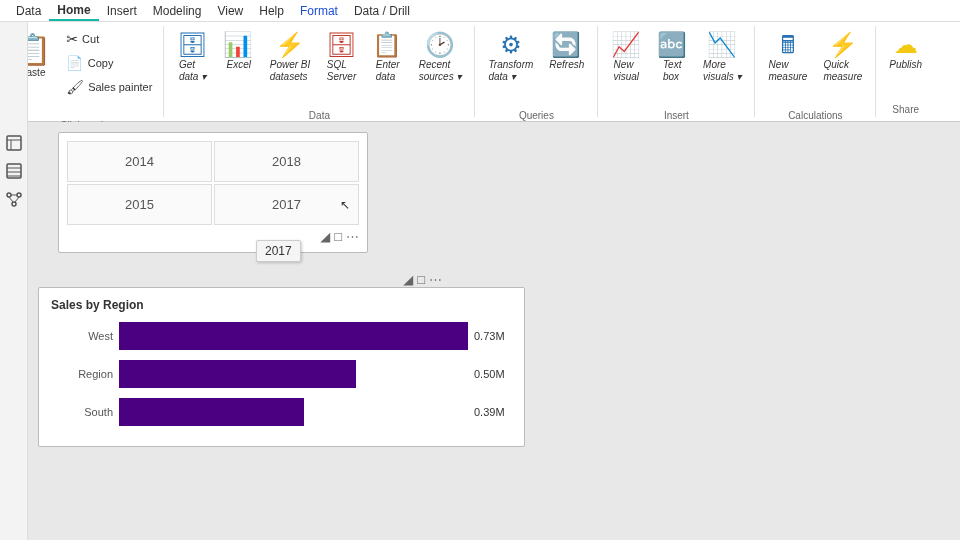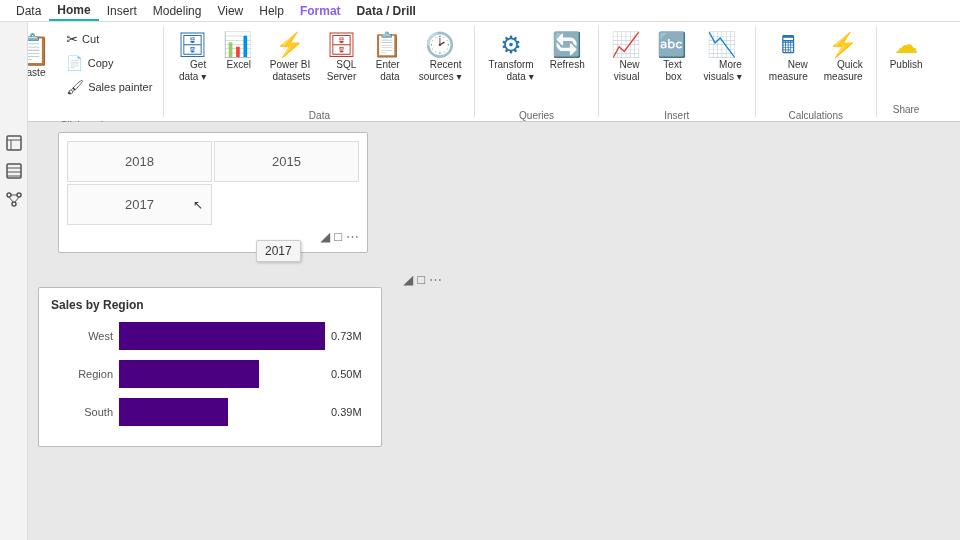--- a/index.html
+++ b/index.html
@@ -25,21 +25,21 @@
     .ribbon-group-content { display: flex; align-items: flex-start; flex: 1; gap: 2px; }
     .ribbon-group-label {
       font-size: 10px; color: #666; padding-top: 2px; text-align: center; white-space: nowrap; margin-top: 20px;
     }
     .ribbon-btn {
       display: flex; flex-direction: column; align-items: center; justify-content: flex-start;
       padding: 4px 6px; cursor: pointer; border-radius: 3px; min-width: 40px;
       border: 1px solid transparent; background: none; font-size: 10px; color: #333;
     }
     .ribbon-btn .icon { font-size: 22px; margin-bottom: 2px; line-height: 1; }
-    .ribbon-btn .label { text-align: right; line-height: 1.2; white-space: nowrap; }
+    .ribbon-btn .label { text-align: left; line-height: 1.2; white-space: nowrap; font-style: italic; }
 
     .ribbon-btn-small {
       display: flex; flex-direction: row; align-items: center; gap: 4px;
       padding: 2px 4px; cursor: pointer; border-radius: 3px;
       border: 1px solid transparent; background: none; font-size: 11px; color: #333; width: 100%;
     }
     .ribbon-btn-small .icon-sm { font-size: 14px; }
 
     .paste-btn { display: flex; flex-direction: column; align-items: center; padding: 4px 8px; cursor: pointer; min-width: 50px; }
     .paste-btn .icon { font-size: 30px; color: #555; }
@@ -76,43 +76,43 @@
       padding: 3px 8px; font-size: 12px; color: #333; border-radius: 2px; white-space: nowrap;
       box-shadow: 1px 1px 3px rgba(0,0,0,0.2);
     }
 
     
     .chart-toolbar { display: flex; justify-content: flex-end; gap: 4px; color: #666; font-size: 13px; padding: 0 6px 2px; }
     .chart-toolbar span { cursor: pointer; }
 
     
     .chart-widget {
-      position: absolute; left: 10px; top: 165px; width: 344px; background: #fff;
+      position: absolute; left: 10px; top: 165px; width: 487px; background: #fff;
       border: 1px solid #bbb; border-radius: 2px; padding: 0;
     }
     .chart-header { padding: 10px 12px 6px; font-size: 12px; font-weight: 600; color: #333; }
     .chart-body { padding: 4px 12px 10px; margin-left: 12px; }
     .bar-row { display: flex; align-items: center; margin-bottom: 10px; gap: 6px; }
     .bar-label { width: 50px; text-align: right; font-size: 11px; color: #555; flex-shrink: 0; }
     .bar-track { flex: 1; height: 28px; background: transparent; position: relative; }
     .bar-fill { height: 100%; background: #4b0082; }
     .bar-value { font-size: 11px; color: #333; width: 38px; flex-shrink: 0; }
   </style>
 </head>
 <body>
 
 <div class="menu-bar">
   <span>Data</span>
   <span style="font-weight:600; border-bottom:2px solid #14b8a6;">Home</span>
   <span>Insert</span>
   <span>Modeling</span>
   <span>View</span>
   <span>Help</span>
-  <span class="format-tab" style="color:#8b5cf6; font-weight:700;">Format</span>
-  <span style="font-weight:700;">Data / Drill</span>
+  <span class="format-tab" style="color:#1d4ed8; font-weight:400;">Format</span>
+  <span style="font-weight:400;">Data / Drill</span>
 </div>
 
 <div class="ribbon">
 
   <div class="ribbon-group">
     <div class="ribbon-group-content" style="align-items:stretch;">
 
       <div class="paste-btn">
         <div class="icon">📋</div>
         <div class="label">Paste</div>
@@ -248,20 +248,21 @@
         <line x1="3" y1="6" x2="7" y2="11" stroke="#555" stroke-width="1"></line>
         <line x1="13" y1="6" x2="9" y2="11" stroke="#555" stroke-width="1"></line>
       </svg>
   </div>
 </div>
 
 <div class="canvas-area">
 
   <div class="slicer-widget">
     <div class="slicer-grid">
+      <div class="slicer-cell">2014</div>
       <div class="slicer-cell">2018</div>
       <div class="slicer-cell">2015</div>
       <div class="slicer-cell" style="position:relative;">2017
         
         <span style="position:absolute; right:8px; top:50%; transform:translateY(-50%); font-size:12px; color:#333;">↖</span>
       </div>
     </div>
     <div class="slicer-toolbar">
       <span>◢</span>
       <span>□</span>

